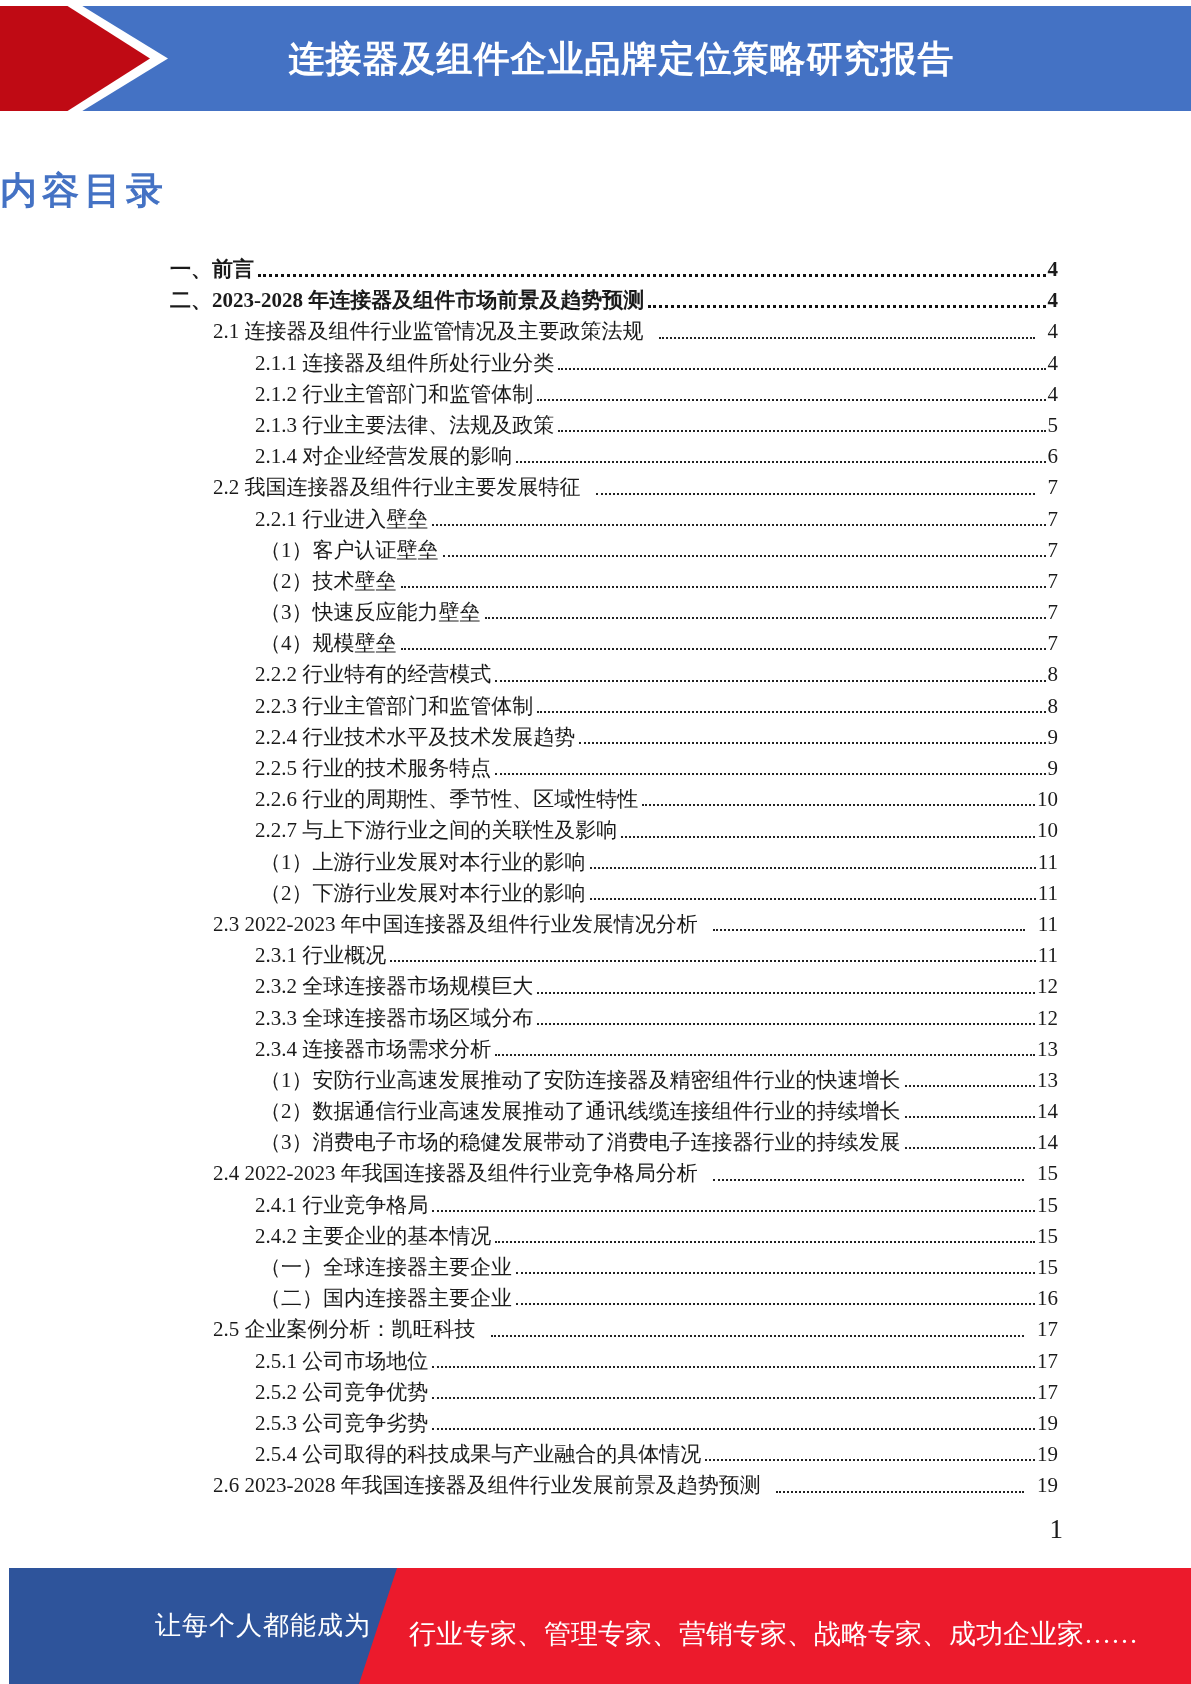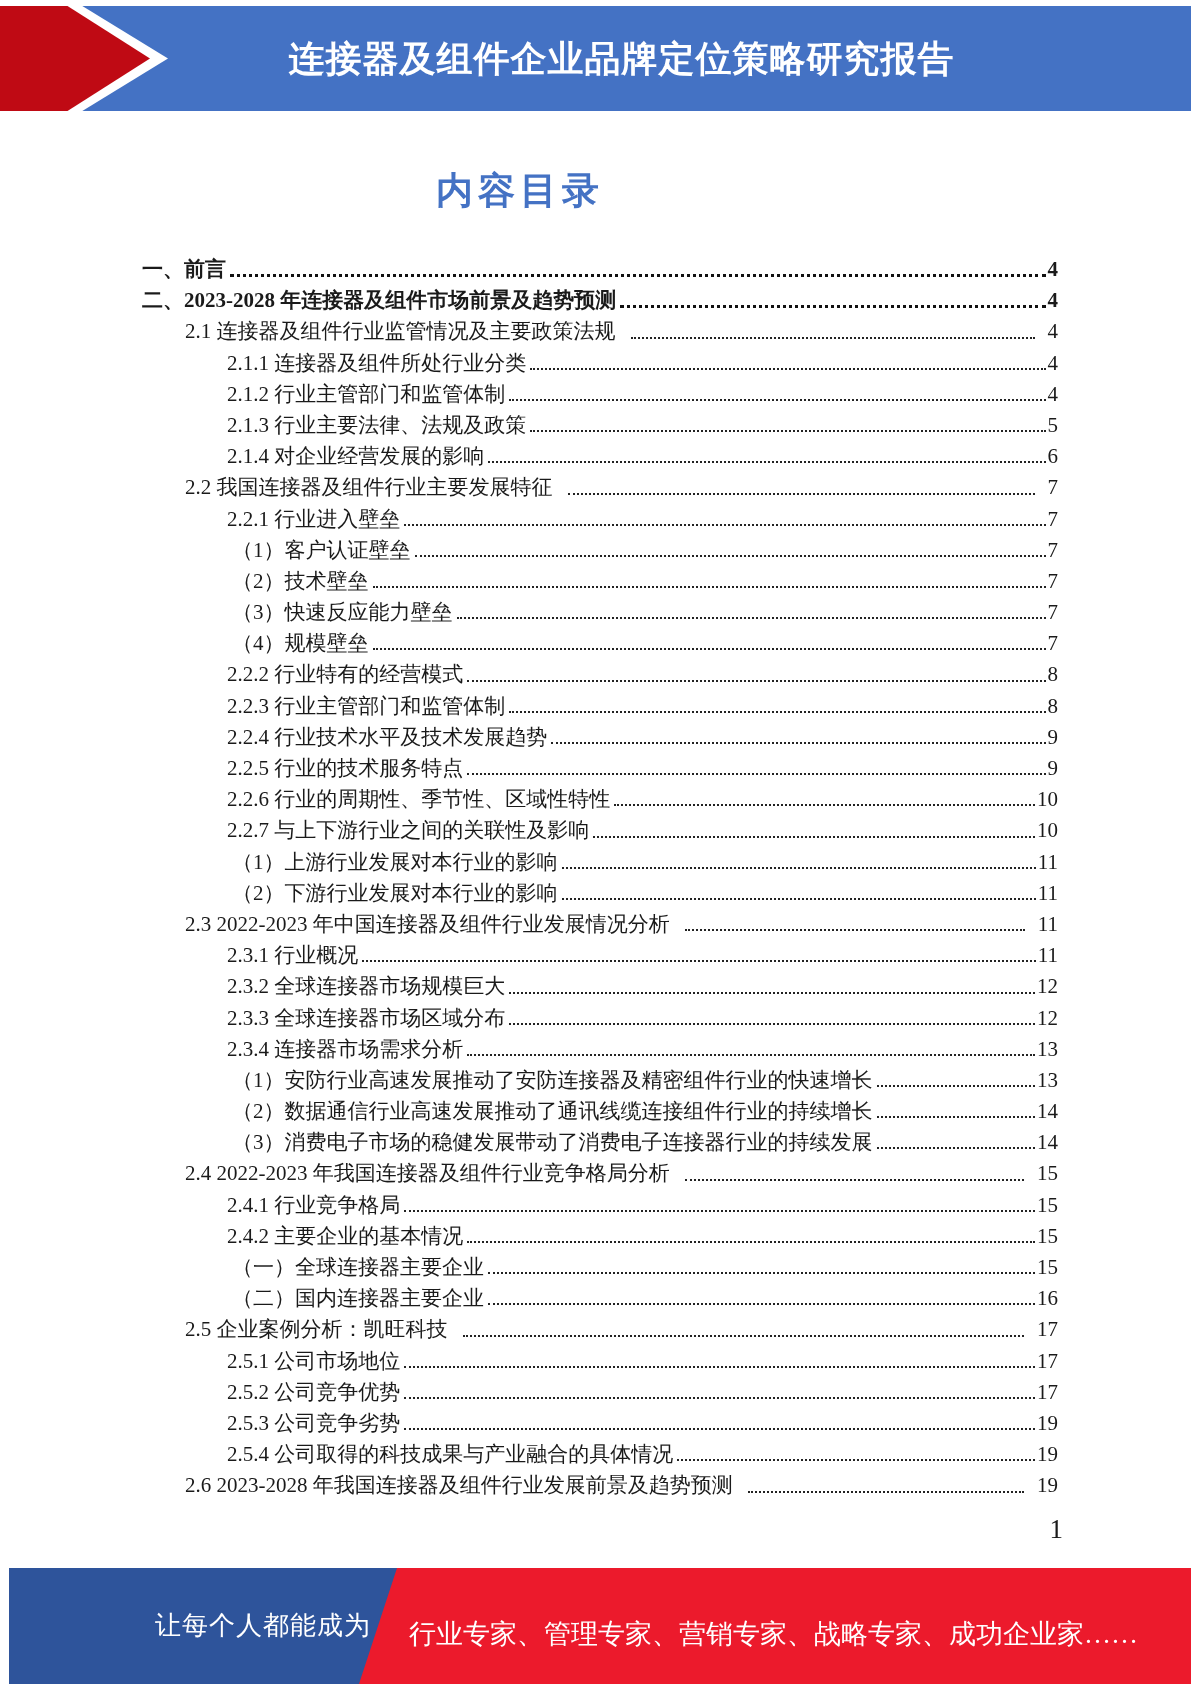--- a/index.html
+++ b/index.html
@@ -53,21 +53,21 @@
     font-size:36px;
     letter-spacing:1px;
     white-space:nowrap;
   }
 
   
   .toc-heading{
     position:absolute;
     top:166px;left:0;
     width:1040px;
-    text-align:center;
+    text-align:left;
     color:var(--heading-blue);
     font-size:37px;
     font-weight:bold;
     letter-spacing:5px;
   }
 
   
   .toc-list{
     position:absolute;
     top:254px;
@@ -75,21 +75,21 @@
     width:916px;
   }
   .toc-row{
     display:flex;
     align-items:center;
     height:31.2px;
     font-size:21px;
     line-height:31.2px;
     white-space:nowrap;
   }
-  .toc-row .label{flex:0 0 auto;}
+  .toc-row .label{flex:0 0 auto;margin-left:28px;}
   .toc-row .dots{
     flex:1 1 auto;
     border-bottom:2px dotted #222222;
     align-self:flex-end;
     margin:0 2px 9px 4px;
     min-width:20px;
   }
   .toc-row .pagenum{flex:0 0 auto;}
   .toc-row.bold{font-weight:bold;}
   .toc-row.bold .dots{border-bottom:3px dotted #111111;margin-bottom:8px;}

